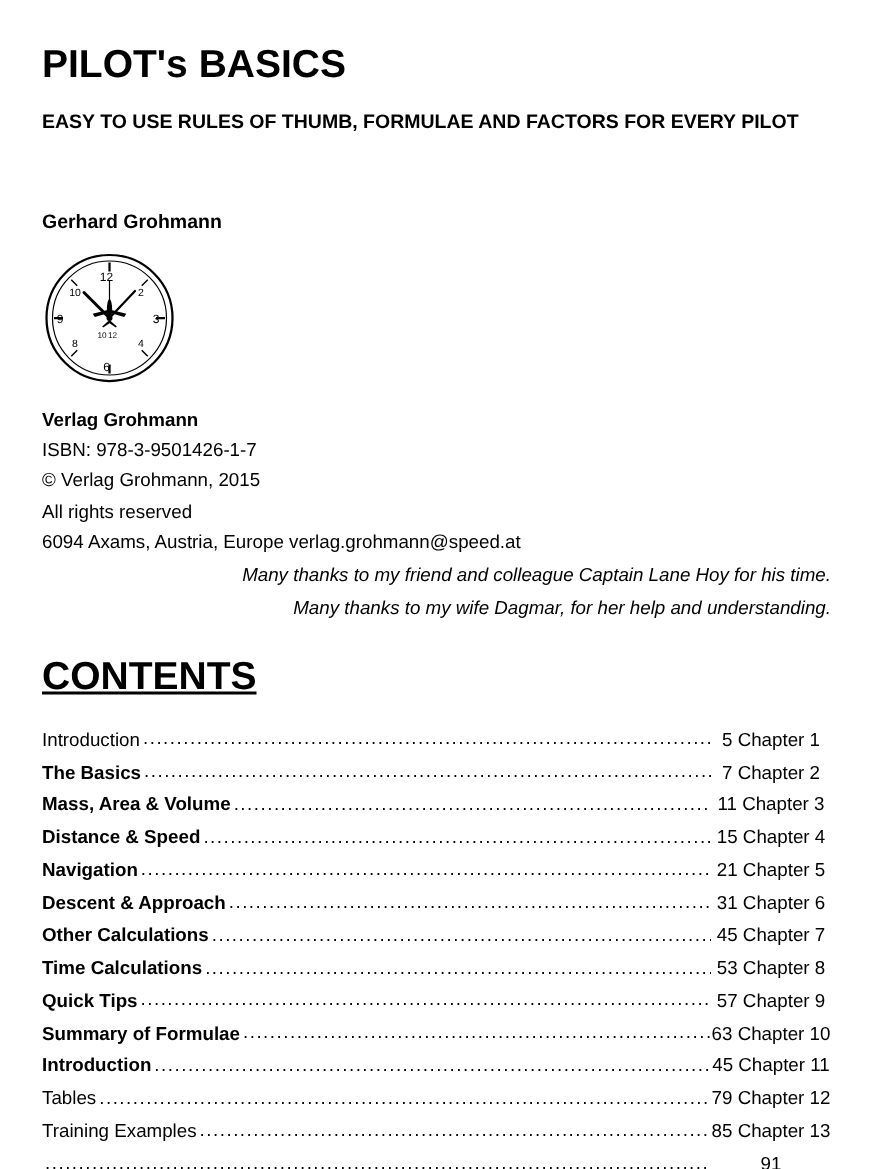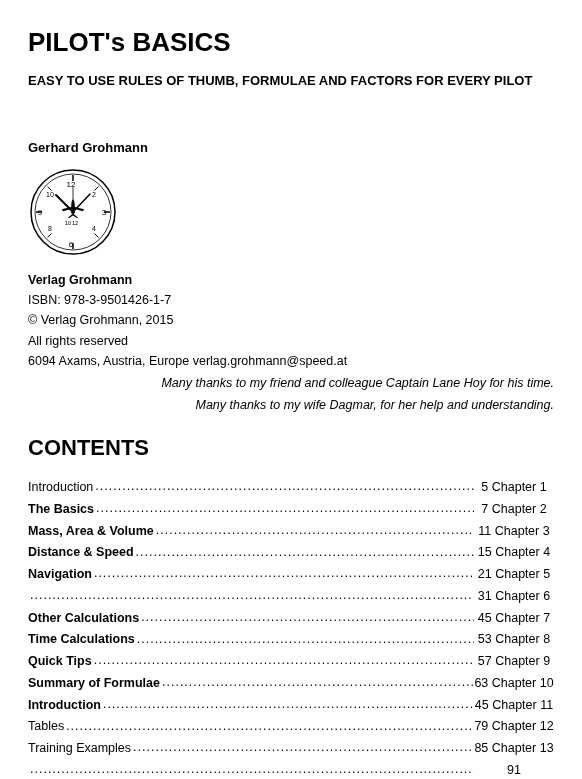--- a/index.html
+++ b/index.html
@@ -50,25 +50,26 @@
     }
     .acknowledgement {
       font-style: italic;
       font-size: 12.5px;
       font-family: Arial, sans-serif;
       margin-top: 4px;
       margin-bottom: 4px;
       text-align: right;
     }
     .contents-title {
-      font-size: 22px;
+      font-size: 26px;
       font-weight: bold;
       font-family: Arial, sans-serif;
       margin-top: 18px;
       margin-bottom: 12px;
+      text-decoration: underline;
     }
     .toc-row {
       display: flex;
       align-items: flex-end;
       width: 100%;
       padding: 1.5px 0;
       font-size: 12.5px;
       font-family: Arial, sans-serif;
     }
     .toc-name {
@@ -186,20 +187,21 @@
       <span class="toc-name bold">Distance &amp; Speed</span>
       <span class="toc-fill" style="overflow: hidden; display: inline-block; vertical-align: bottom; line-height: 1.5;">............................................................................................................................................................................................................</span>
       <span class="toc-page">15 Chapter 4</span>
     </div>
     <div class="toc-row">
       <span class="toc-name bold">Navigation</span>
       <span class="toc-fill" style="overflow: hidden; display: inline-block; vertical-align: bottom; line-height: 1.5;">............................................................................................................................................................................................................</span>
       <span class="toc-page">21 Chapter 5</span>
     </div>
     <div class="toc-row">
+      <span class="toc-name bold">Descent &amp; Approach</span>
       <span class="toc-fill" style="overflow: hidden; display: inline-block; vertical-align: bottom; line-height: 1.5;">............................................................................................................................................................................................................</span>
       <span class="toc-page">31 Chapter 6</span>
     </div>
     <div class="toc-row">
       <span class="toc-name bold">Other Calculations</span>
       <span class="toc-fill" style="overflow: hidden; display: inline-block; vertical-align: bottom; line-height: 1.5;">............................................................................................................................................................................................................</span>
       <span class="toc-page">45 Chapter 7</span>
     </div>
     <div class="toc-row">
       <span class="toc-name bold">Time Calculations</span>

